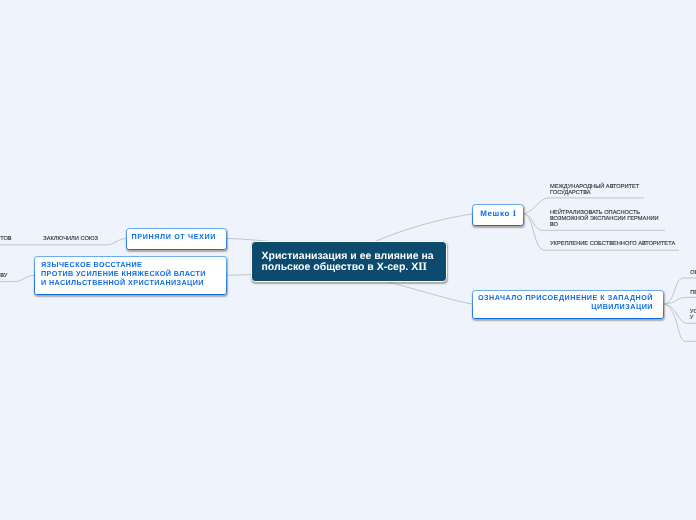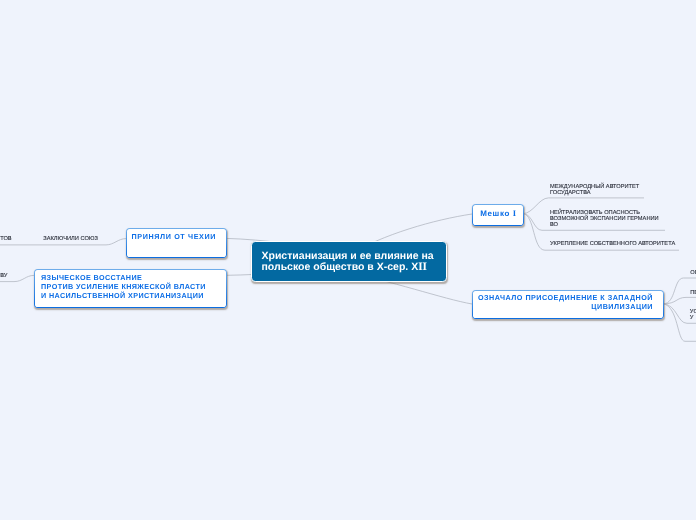--- a/index.html
+++ b/index.html
@@ -3,21 +3,21 @@
 <meta charset="utf-8">
 <style>
   html,body{margin:0;padding:0;}
   body{width:696px;height:520px;overflow:hidden;background:#eff3fc;
        font-family:"Liberation Sans",sans-serif;
        -webkit-font-smoothing:antialiased;text-rendering:geometricPrecision;}
   #canvas{position:relative;width:696px;height:520px;overflow:hidden;}
   svg.links{position:absolute;left:0;top:0;width:696px;height:520px;}
 
   .root{position:absolute;left:250.5px;top:240.8px;width:196px;height:41px;
-        background:#0369a1;border-radius:4.2px;box-sizing:border-box;
+        background:#0c4a6e;border-radius:4.2px;box-sizing:border-box;
         border:1.6px solid #fff;
         box-shadow:0.8px 1.2px 1.4px rgba(122,110,95,.55);}
   .root .t{position:absolute;left:10px;top:8.8px;color:#fff;font-weight:bold;
         font-size:10.5px;line-height:11.5px;white-space:pre;}
 
   .bnode{position:absolute;border-radius:4px;box-sizing:border-box;
         background:linear-gradient(#6fadea,#0a6ce0);
         box-shadow:0.8px 1.2px 1.4px rgba(122,110,95,.55);}
   .bnode>.inner{position:absolute;left:1.4px;top:1.4px;right:1.4px;bottom:1.4px;
         background:#fff;border-radius:2.6px;}
@@ -56,26 +56,26 @@
       <path d="M663.4,303.8 C677,305 677.5,323.3 687,323.3 L700,323.3"></path>
       <path d="M663.4,303.8 C678.5,307 677,341.3 685,341.3 L700,341.3"></path>
     </g>
   </svg>
 
   <div class="root">
     <div class="t"><span>Христианизация и ее влияние на</span>
 <span>польское общество в X-сер. X</span><span style="font-family:'Liberation Serif',serif;font-size:11.3px;">II</span></div>
   </div>
 
-  <div class="bnode" style="left:126px;top:228px;width:101px;height:30px;">
+  <div class="bnode" style="left:126px;top:228px;width:101px;height:22px;">
     <div class="inner"></div>
     <div class="t" style="left:5.5px;top:4.2px;letter-spacing:.62px;">ПРИНЯЛИ ОТ ЧЕХИИ</div>
   </div>
 
-  <div class="bnode" style="left:34px;top:256px;width:193px;height:39px;margin-top:13px;">
+  <div class="bnode" style="left:34px;top:256px;width:193px;height:39px;">
     <div class="inner"></div>
     <div class="t" style="left:7px;top:4.2px;">ЯЗЫЧЕСКОЕ ВОССТАНИЕ
 ПРОТИВ УСИЛЕНИЕ КНЯЖЕСКОЙ ВЛАСТИ
 И НАСИЛЬСТВЕННОЙ ХРИСТИАНИЗАЦИИ</div>
   </div>
 
   <div class="bnode" style="left:472px;top:204px;width:52px;height:22px;">
     <div class="inner"></div>
     <div class="t" style="left:8.3px;top:5px;font-size:8px;letter-spacing:.6px;"><span>Мешко </span><span style="font-family:'Liberation Serif',serif;font-size:8.6px;">I</span></div>
   </div>

